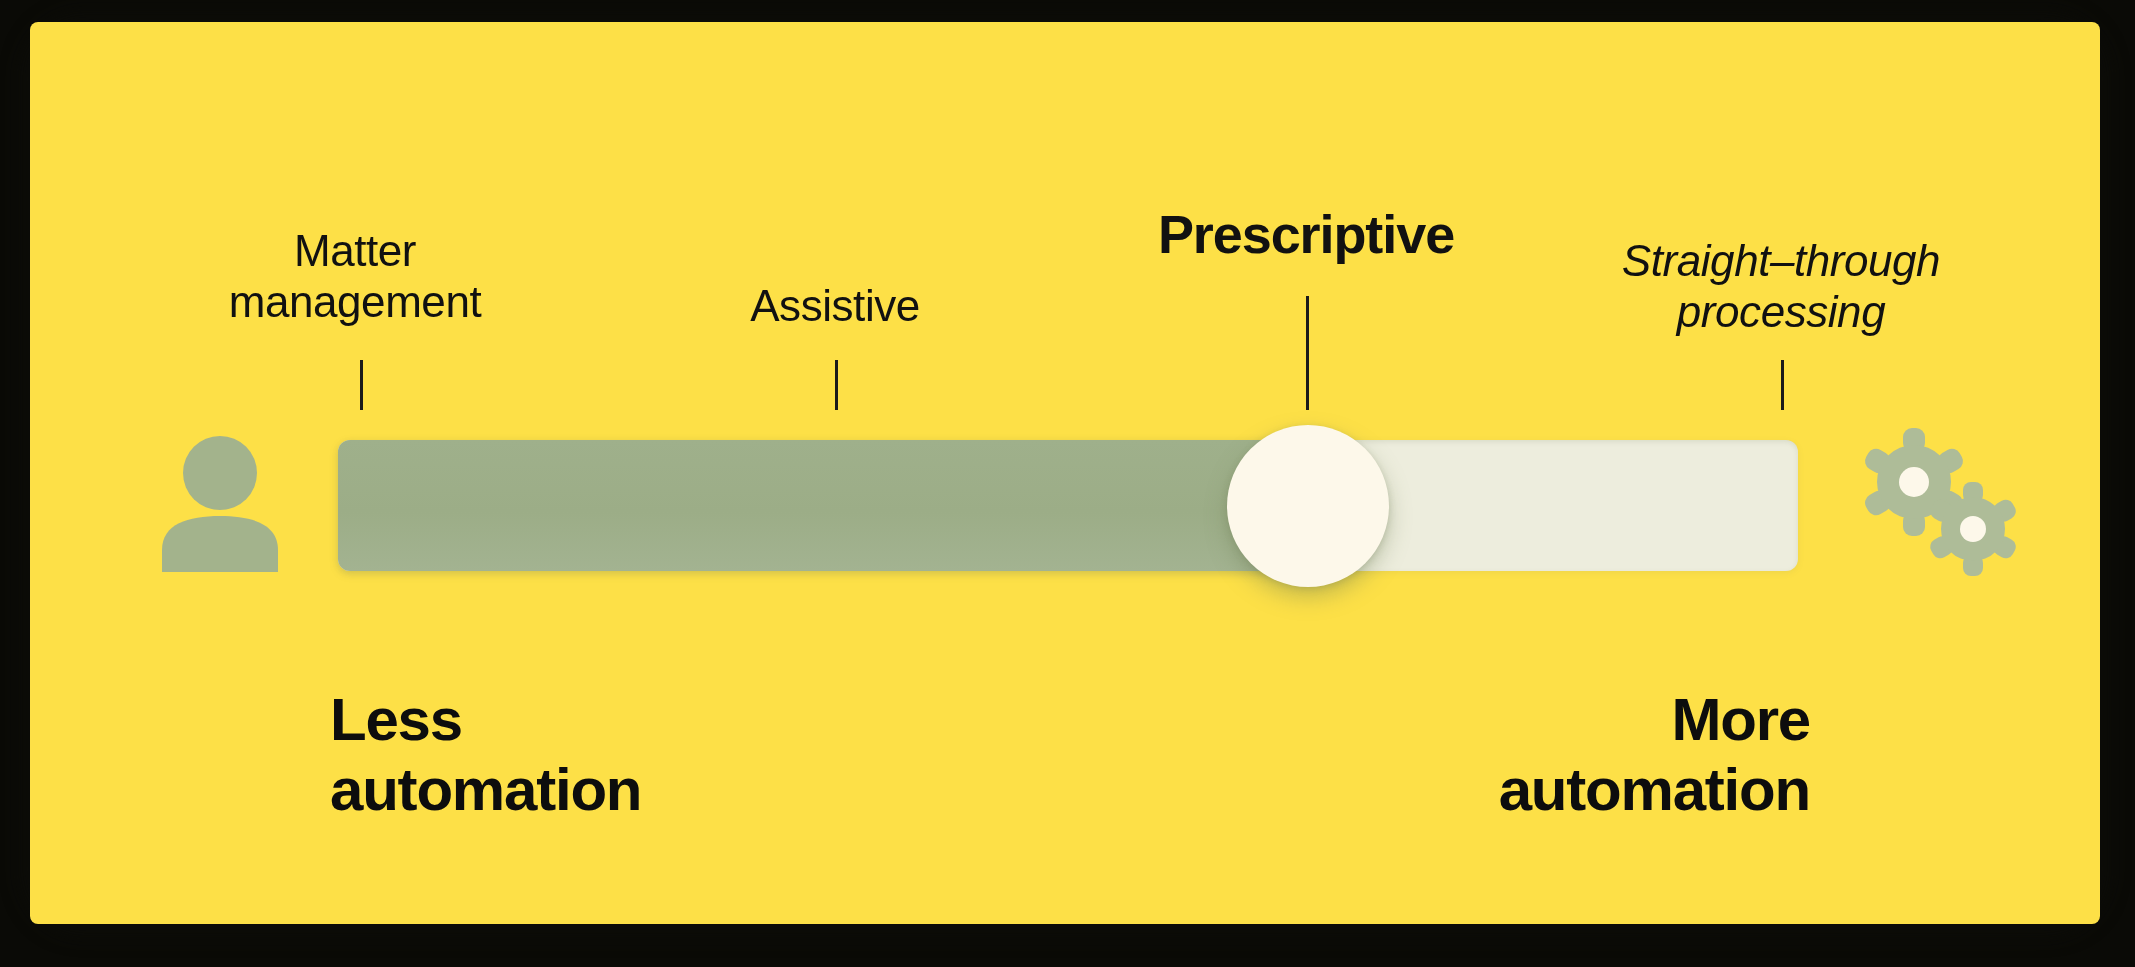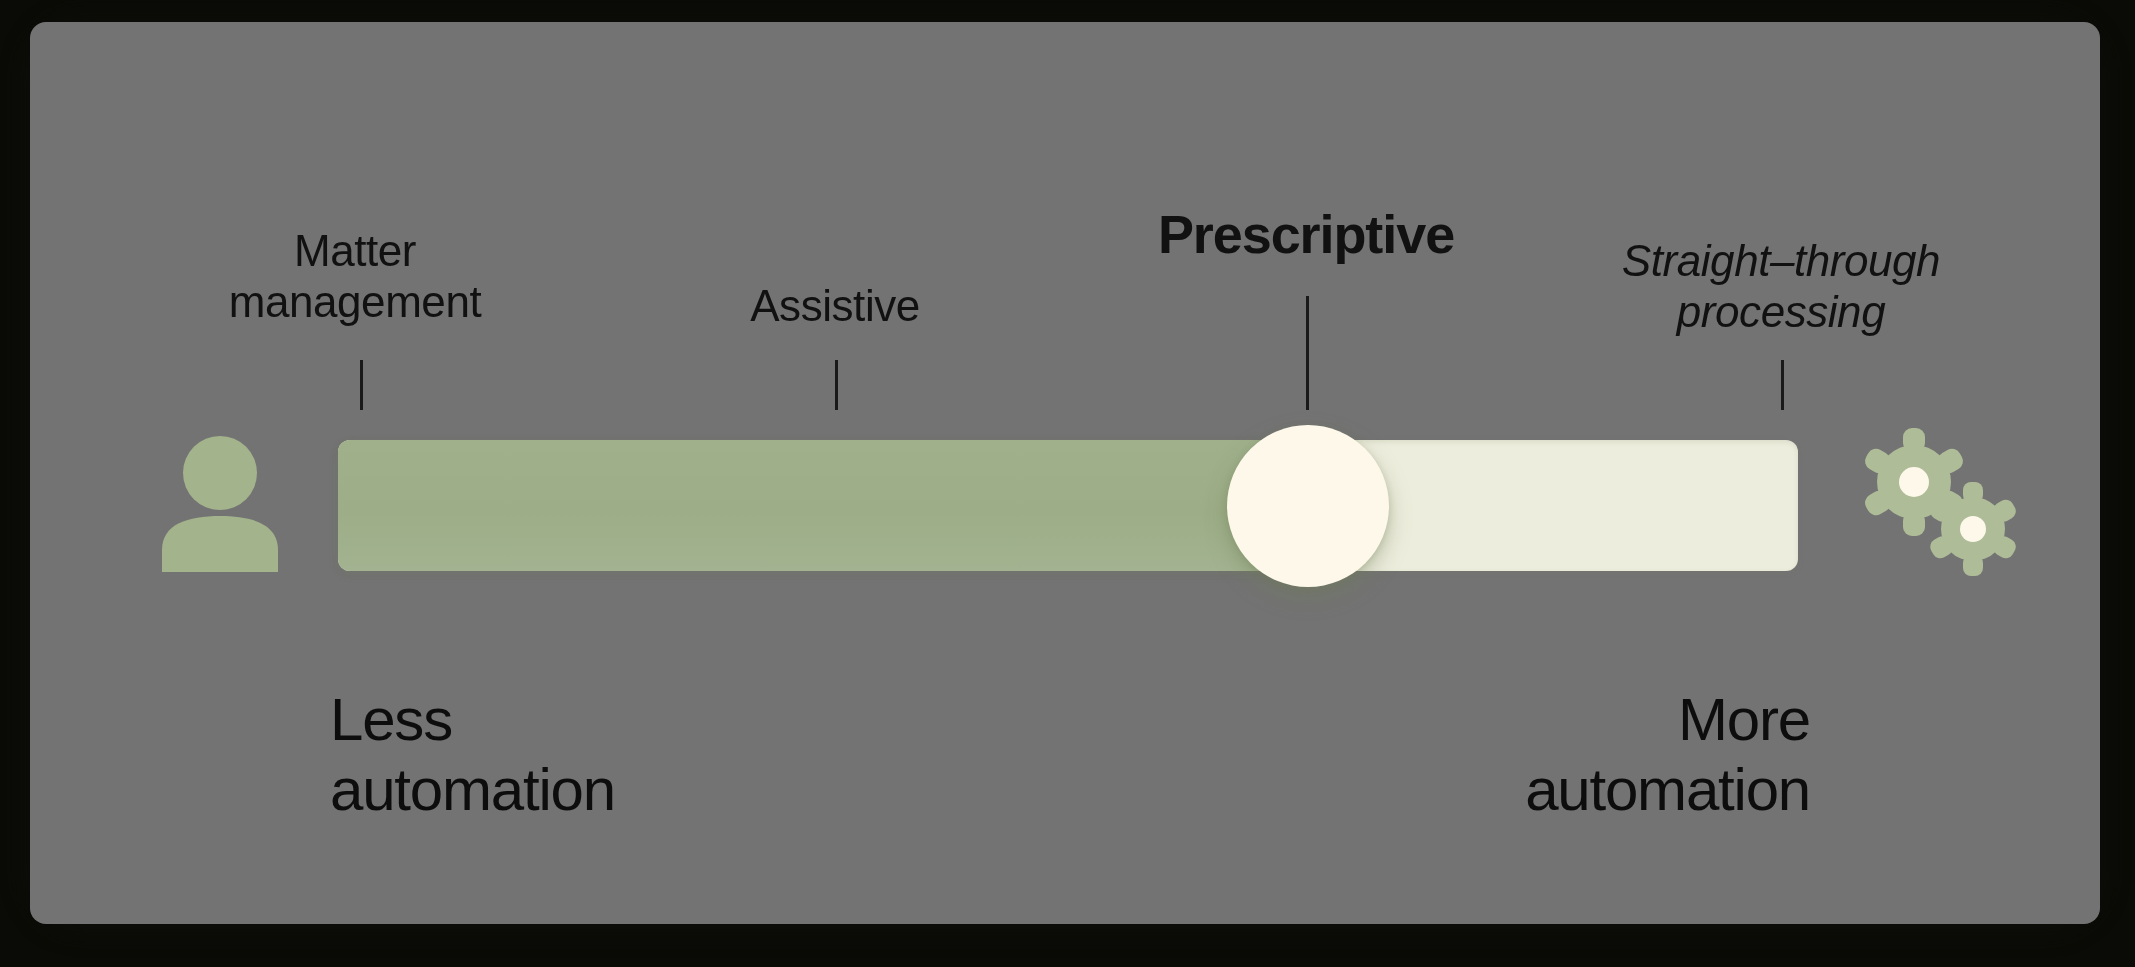--- a/index.html
+++ b/index.html
@@ -34,22 +34,22 @@
     filter: blur(10px);
   }
 
   
   .card {
     position: absolute;
     left: 30px;
     top: 22px;
     width: 2070px;
     height: 902px;
-    border-radius: 16px;
-    background: #737373;
+    border-radius: 8px;
+    background: #fde047;
     overflow: hidden;
   }
 
   
   .callout {
     position: absolute;
     color: #111111;
     line-height: 1.17;
     white-space: pre-line;
     letter-spacing: -0.01em;
@@ -136,21 +136,21 @@
     left: 1826px;
     top: 406px;
     width: 160px;
     height: 150px;
   }
 
   
   .endlabel {
     position: absolute;
     font-size: 60px;
-    font-weight: 400;
+    font-weight: 700;
     color: #0D0D0D;
     line-height: 1.17;
     white-space: pre-line;
     letter-spacing: -0.02em;
   }
   .el-less { left: 300px;  top: 663px; text-align: left; }
   .el-more { right: 290px; top: 663px; text-align: right; }
 </style>
 </head>
 <body>

